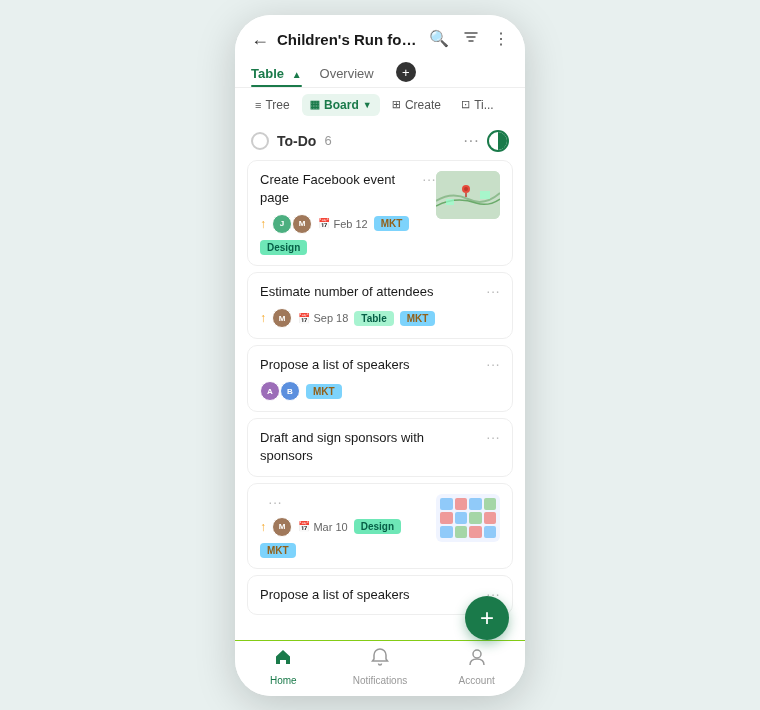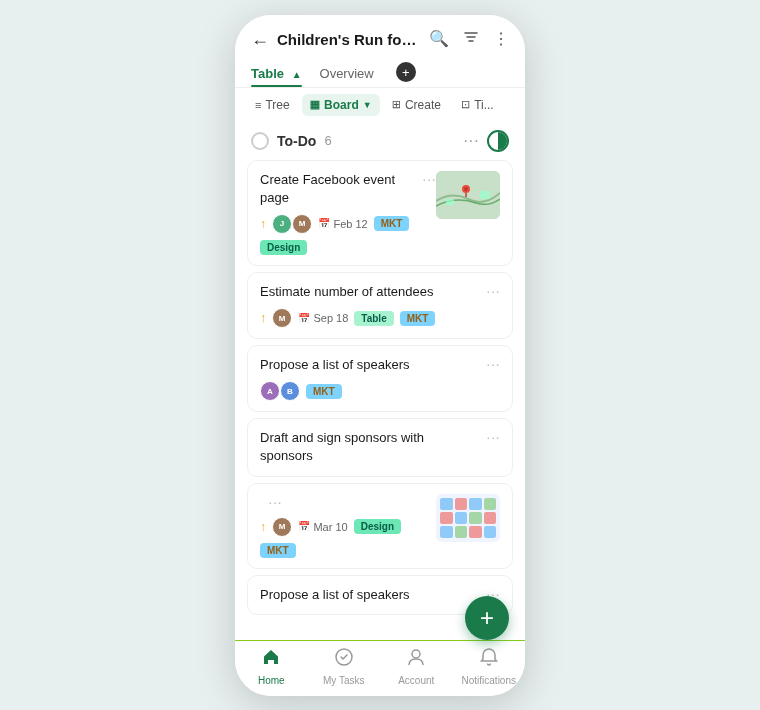--- a/index.html
+++ b/index.html
@@ -512,39 +512,30 @@
       <span class="nav-icon">
         <svg width="20" height="20" viewBox="0 0 20 20">
             <path d="M3 9.5L10 3l7 6.5V17H13v-4H7v4H3V9.5z" fill="#1a7a4a"></path>
           </svg>
       </span>
       <span class="nav-label">Home</span>
     </div>
     <div class="nav-item">
       <span class="nav-icon">
         <svg width="20" height="20" viewBox="0 0 20 20">
-            <circle cx="10" cy="10" r="8" stroke="#999" stroke-width="1.5" fill="none"></circle>
-            <path d="M7 10l2 2 4-4" stroke="#999" stroke-width="1.5" fill="none" stroke-linecap="round"></path>
+            <path d="M10 2a6 6 0 00-6 6v4l-1.5 2h15L16 12V8a6 6 0 00-6-6z" stroke="#999" stroke-width="1.5" fill="none"></path>
+            <path d="M8.5 16.5a1.5 1.5 0 003 0" stroke="#999" stroke-width="1.5" fill="none"></path>
           </svg>
       </span>
-      <span class="nav-label">My Tasks</span>
+      <span class="nav-label">Notifications</span>
     </div>
     <div class="nav-item">
       <span class="nav-icon">
         <svg width="20" height="20" viewBox="0 0 20 20">
             <circle cx="10" cy="7" r="4" stroke="#999" stroke-width="1.5" fill="none"></circle>
             <path d="M3 18c0-4 3-6 7-6s7 2 7 6" stroke="#999" stroke-width="1.5" fill="none"></path>
           </svg>
       </span>
       <span class="nav-label">Account</span>
     </div>
-    <div class="nav-item">
-      <span class="nav-icon">
-        <svg width="20" height="20" viewBox="0 0 20 20">
-            <path d="M10 2a6 6 0 00-6 6v4l-1.5 2h15L16 12V8a6 6 0 00-6-6z" stroke="#999" stroke-width="1.5" fill="none"></path>
-            <path d="M8.5 16.5a1.5 1.5 0 003 0" stroke="#999" stroke-width="1.5" fill="none"></path>
-          </svg>
-      </span>
-      <span class="nav-label">Notifications</span>
-    </div>
   </div>
 
 </div>
 
 </body></html>

